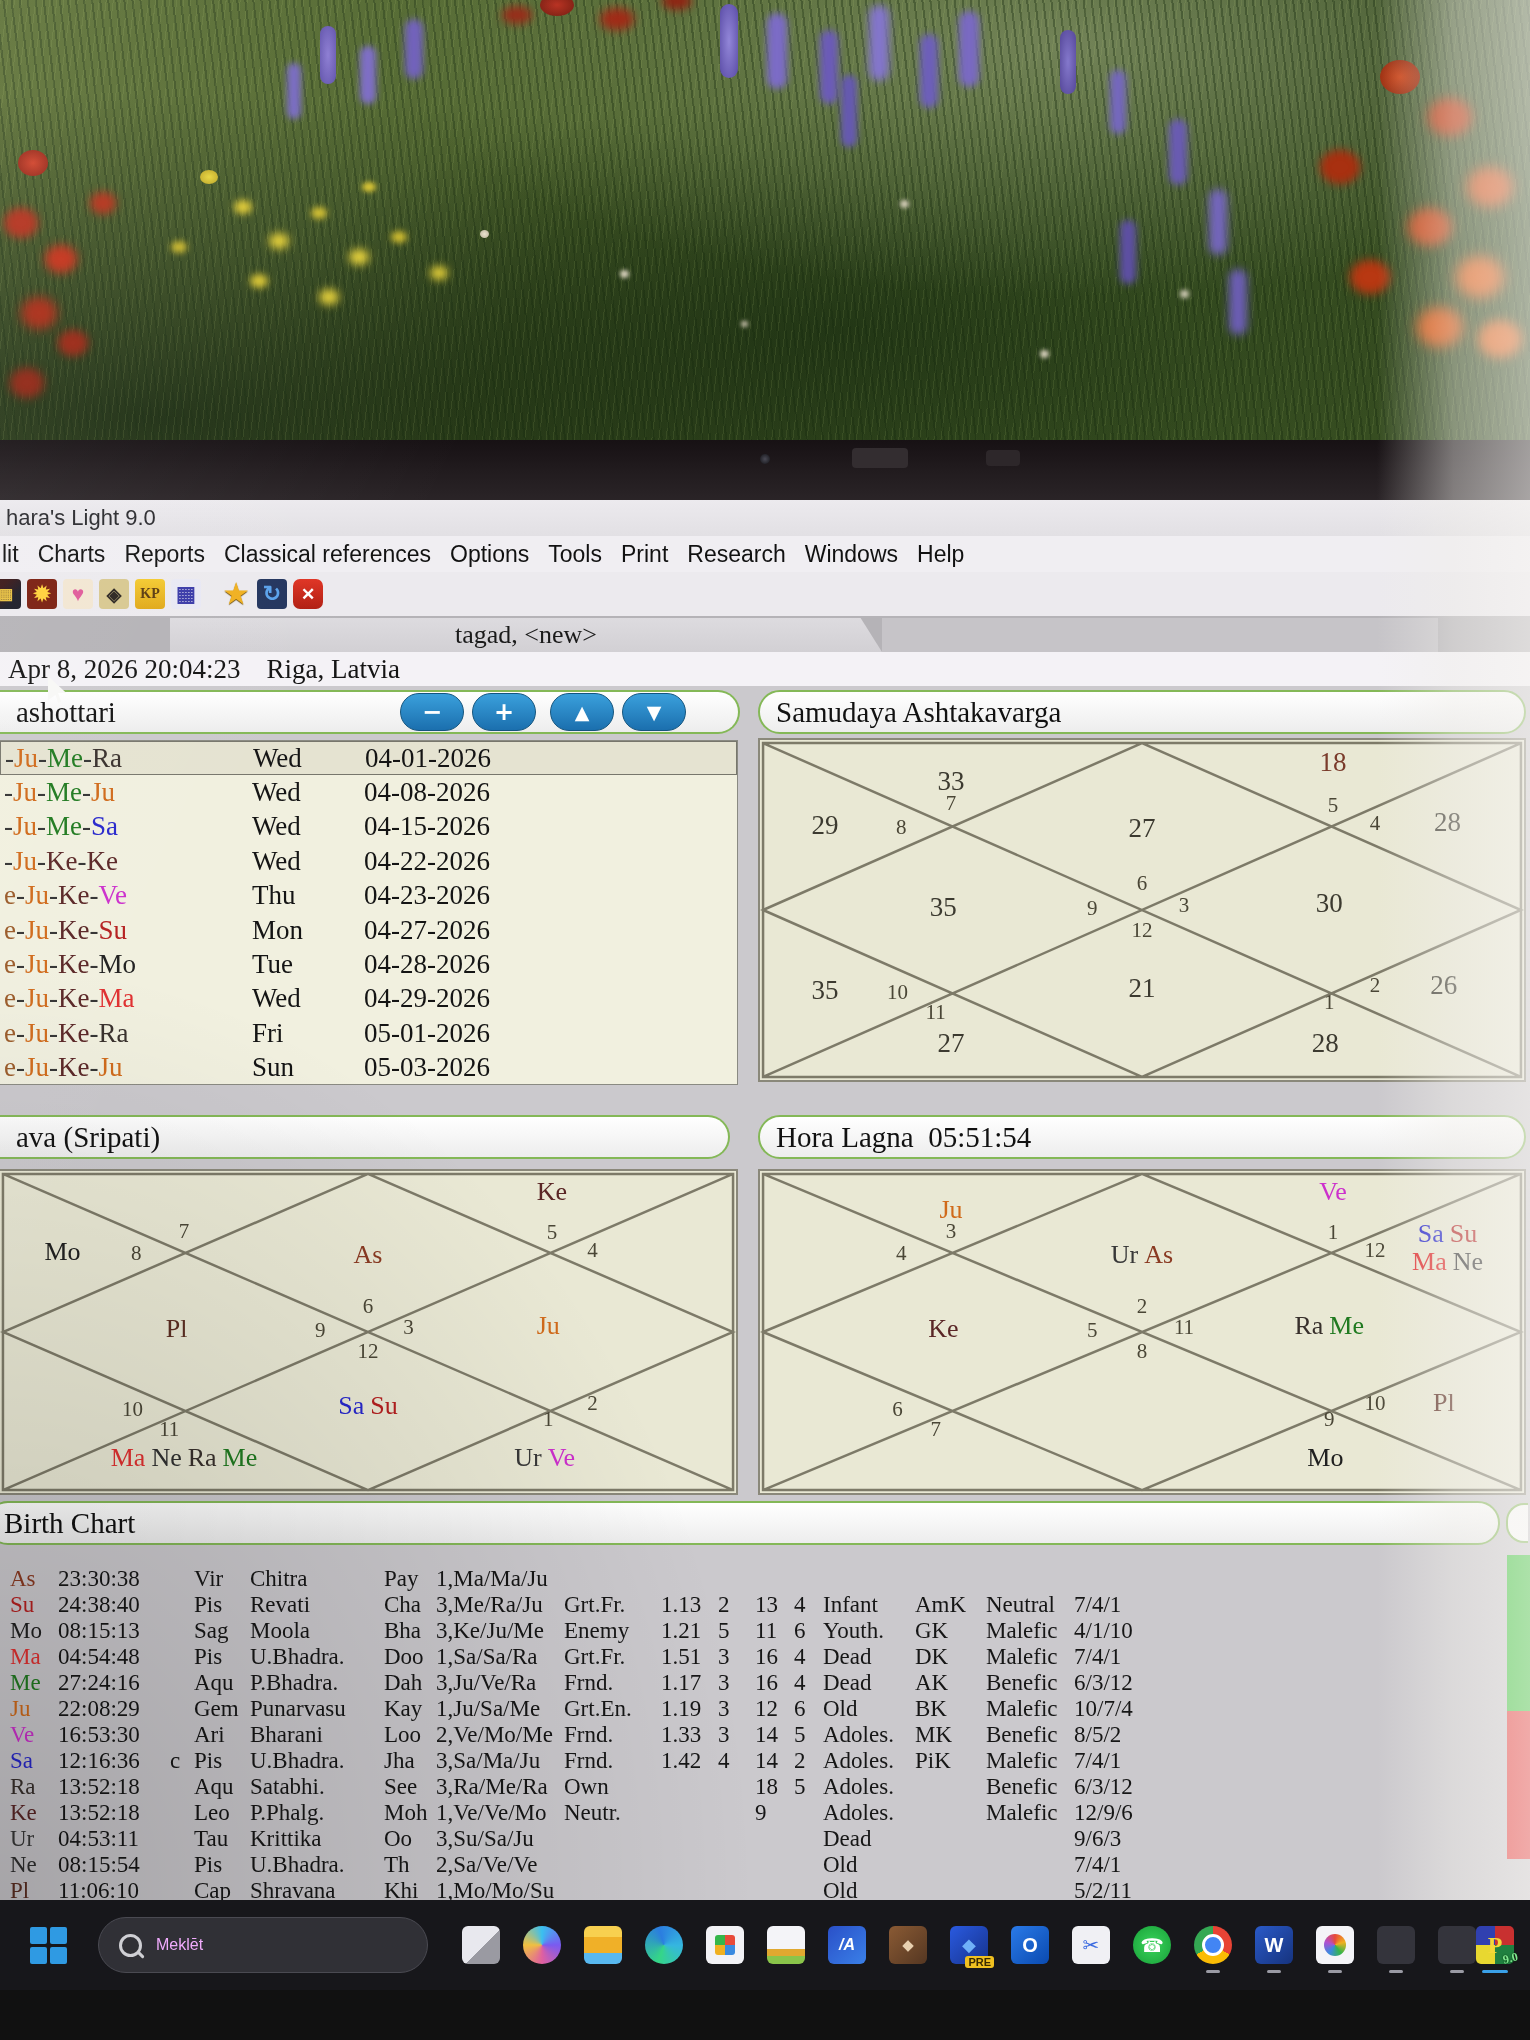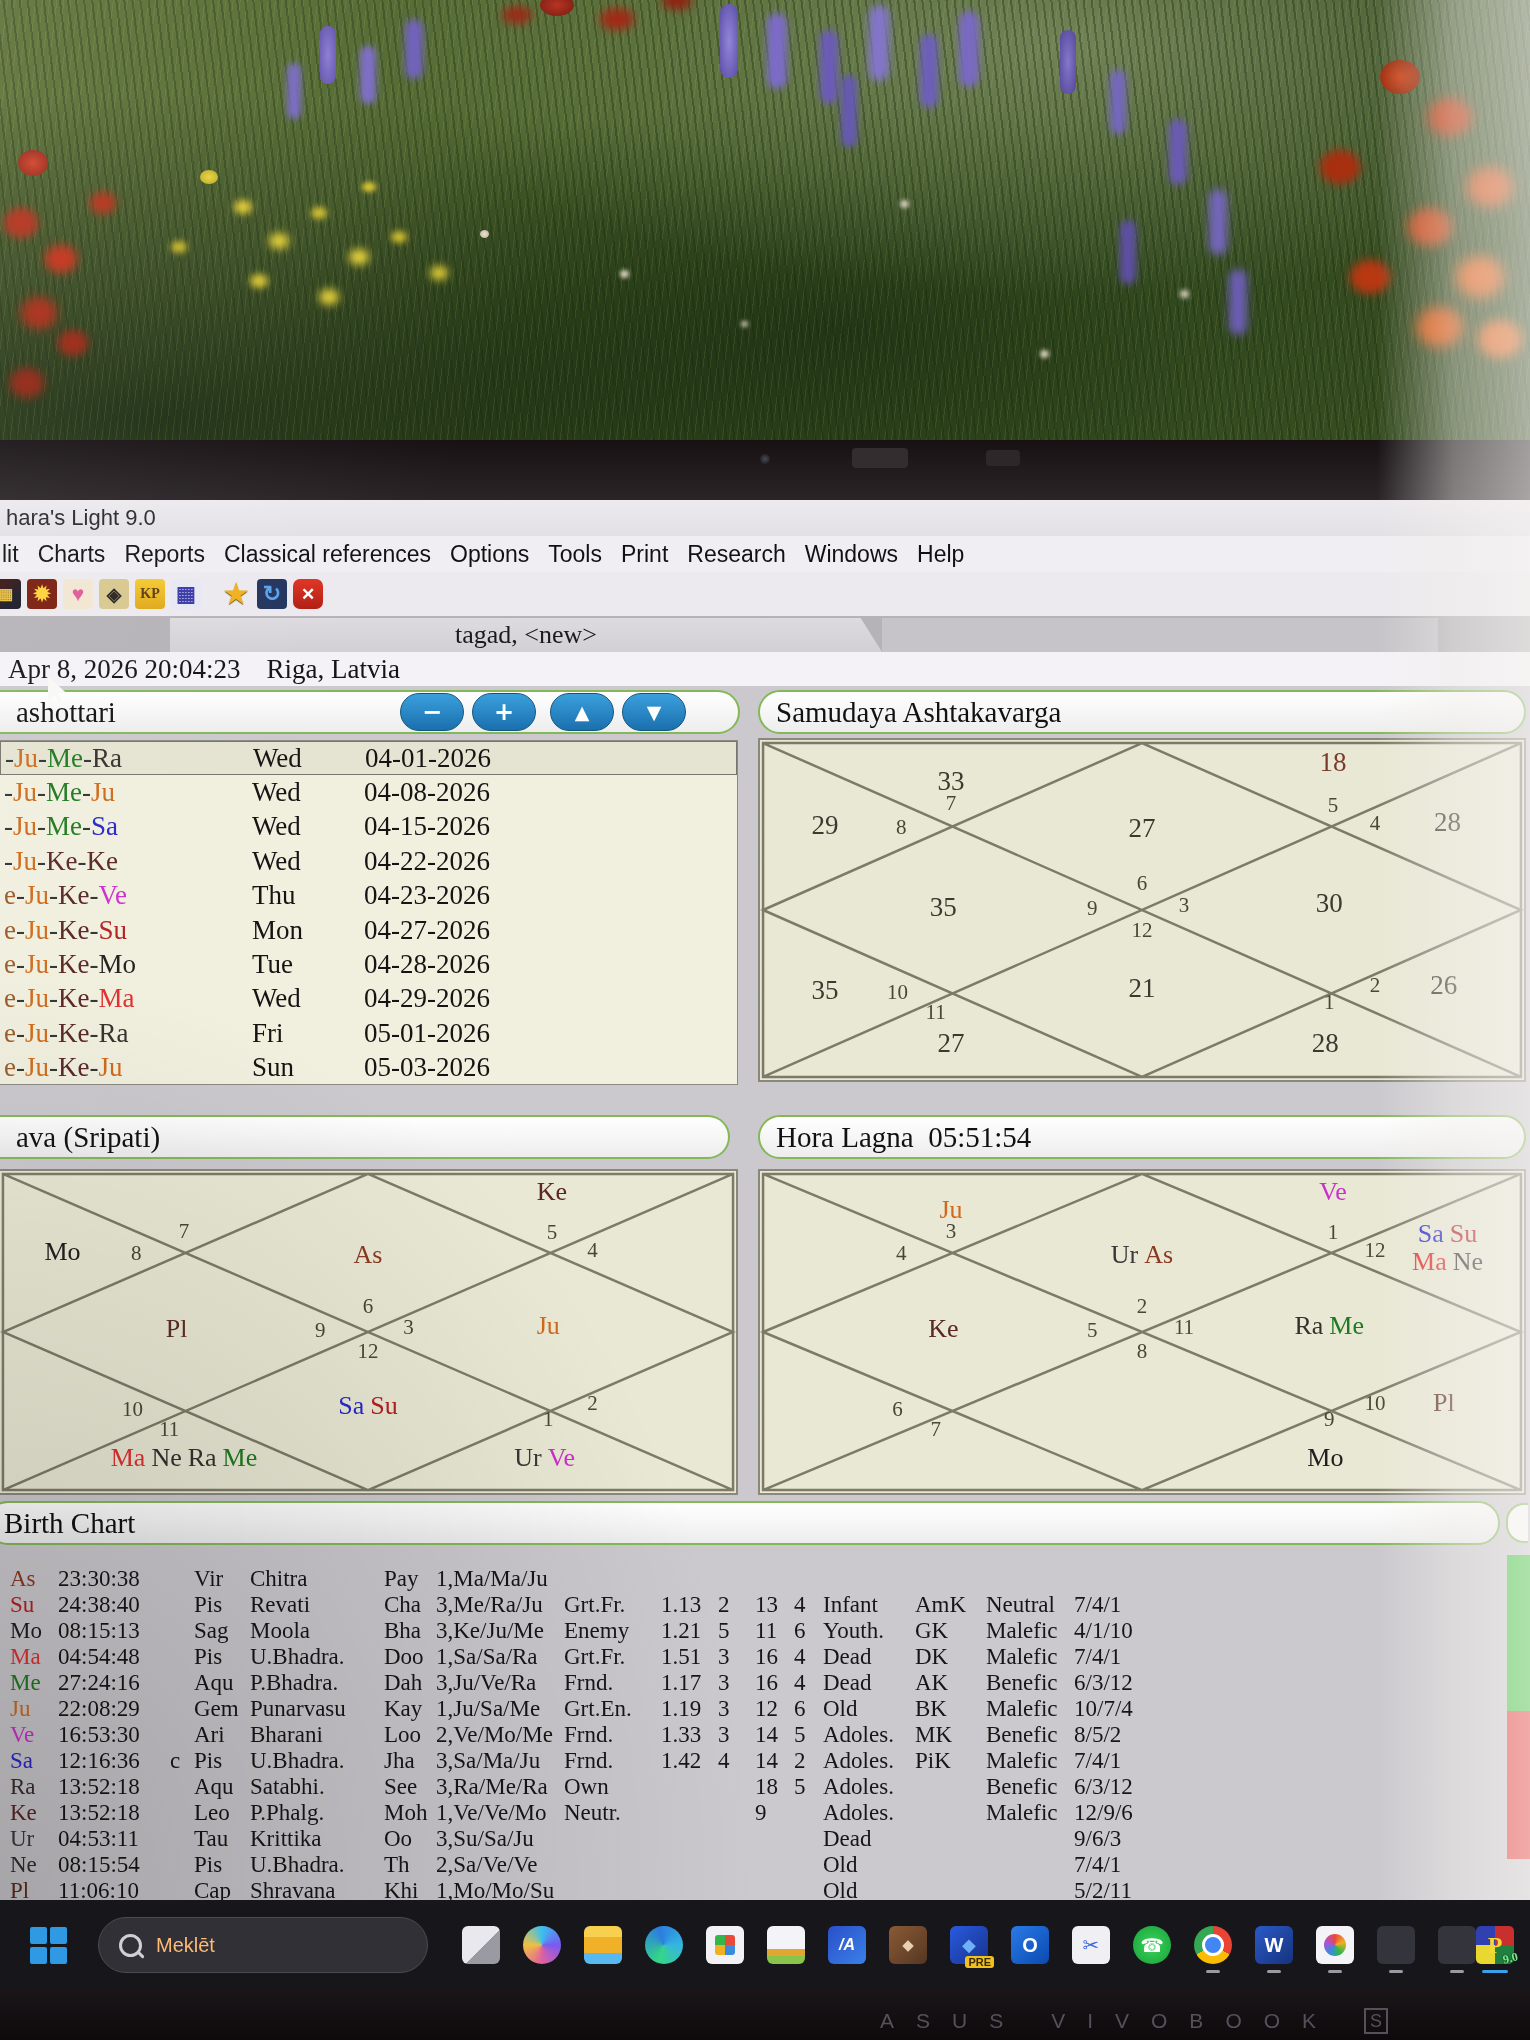--- a/index.html
+++ b/index.html
@@ -125,21 +125,21 @@
   .taskbar{position:absolute;left:0;top:1900px;width:1530px;height:90px;background:#17171b;
     display:flex;align-items:center;font-family:"Liberation Sans",sans-serif;}
   .start{width:40px;height:40px;margin-left:28px;display:grid;grid-template-columns:17px 17px;
     grid-template-rows:17px 17px;gap:3px;align-content:center;justify-content:center;flex:0 0 auto;}
   .start i{background:#2f9ae3;border-radius:2px;}
   .search{width:330px;height:56px;margin-left:30px;background:#303036;border:1px solid #4a4a52;
     border-radius:28px;display:flex;align-items:center;gap:14px;padding-left:20px;box-sizing:border-box;flex:0 0 auto;}
   .mag{width:17px;height:17px;border:3px solid #cfcfd4;border-radius:50%;position:relative;flex:0 0 auto;}
   .mag::after{content:"";position:absolute;left:14px;top:16px;width:9px;height:3px;background:#cfcfd4;
     transform:rotate(45deg);border-radius:2px;}
-  .search span{color:#fdba74;font-size:20px;}
+  .search span{color:#f0abfc;font-size:16px;}
   .tb-icons{display:flex;align-items:center;gap:23px;margin-left:34px;}
   .tb-icon{position:relative;width:38px;height:38px;display:flex;align-items:center;justify-content:center;flex:0 0 auto;}
   .tb-icon .dash{position:absolute;bottom:-9px;left:12px;width:14px;height:3px;border-radius:2px;background:#9a9aa4;}
   .k-taskview{background:linear-gradient(135deg,#e8e8ee 55%,#9a9aa2 55%);border-radius:6px;}
   .k-copilot{border-radius:50%;background:conic-gradient(#3ac0f0,#7a5af0,#e060a0,#f0c040,#3ac0f0);}
   .k-explorer{border-radius:6px;background:linear-gradient(180deg,#f8d050 0 30%,#f0b028 30% 72%,#58b8f0 72% 100%);}
   .k-edge{border-radius:50%;background:conic-gradient(from 200deg,#35d687,#2b7de0 40%,#35b6e0 70%,#35d687);}
   .k-store{border-radius:6px;background:#f2f2f6;}
   .k-store .glyph{width:20px;height:20px;border-radius:3px;
     background:conic-gradient(#e84a3a 0 25%,#3a8ae0 0 50%,#f0b020 0 75%,#35b64a 0);}
@@ -716,22 +716,15 @@
       </div>
     <div class="tray" id="tray-icons">
         <div class="tb-icon k-pl9">
           <span class="glyph">P</span>
           <span class="sub">9.0</span>
           <i class="dash"></i>
         </div>
       </div>
   </div>
 
-  <div class="bezel-bottom">
-    <div class="brand">
-      <span class="sp">ASUS</span>
-      <span class="sp">VIVOBOOK</span>
-      <span class="logo">S</span>
-    </div>
-  </div>
 
   <div class="glare"></div>
 </div>
 
 </body></html>

